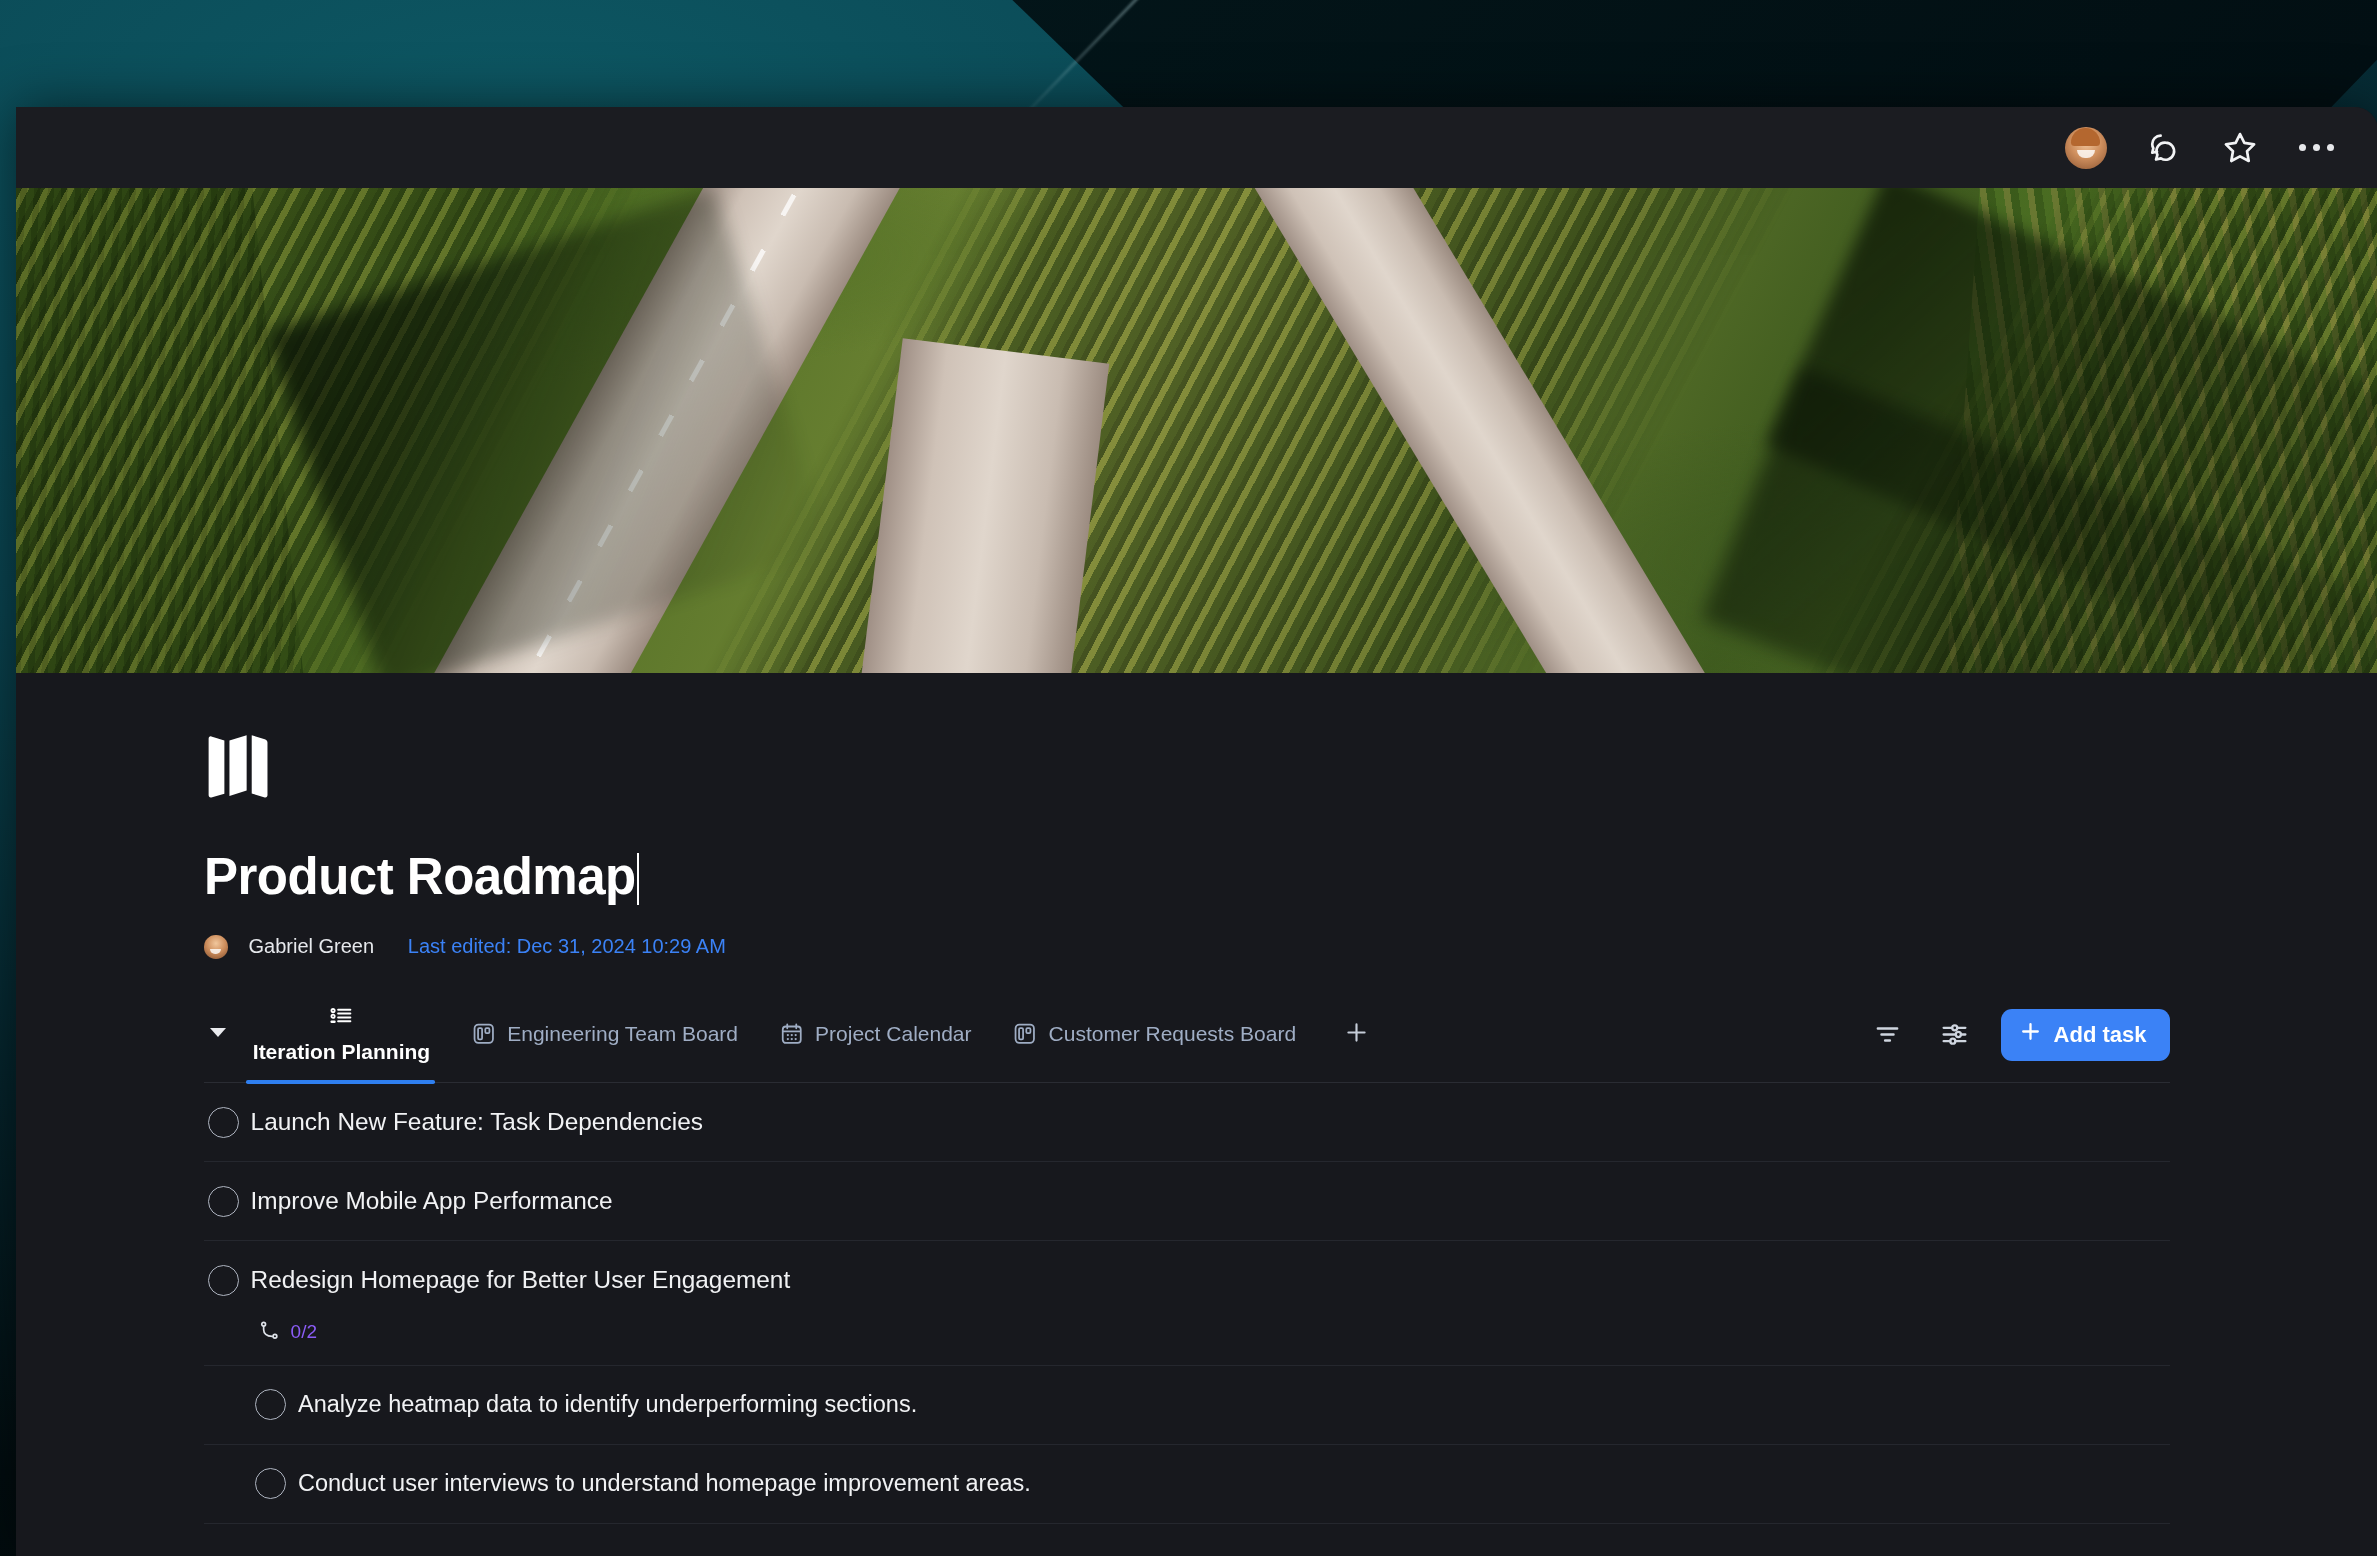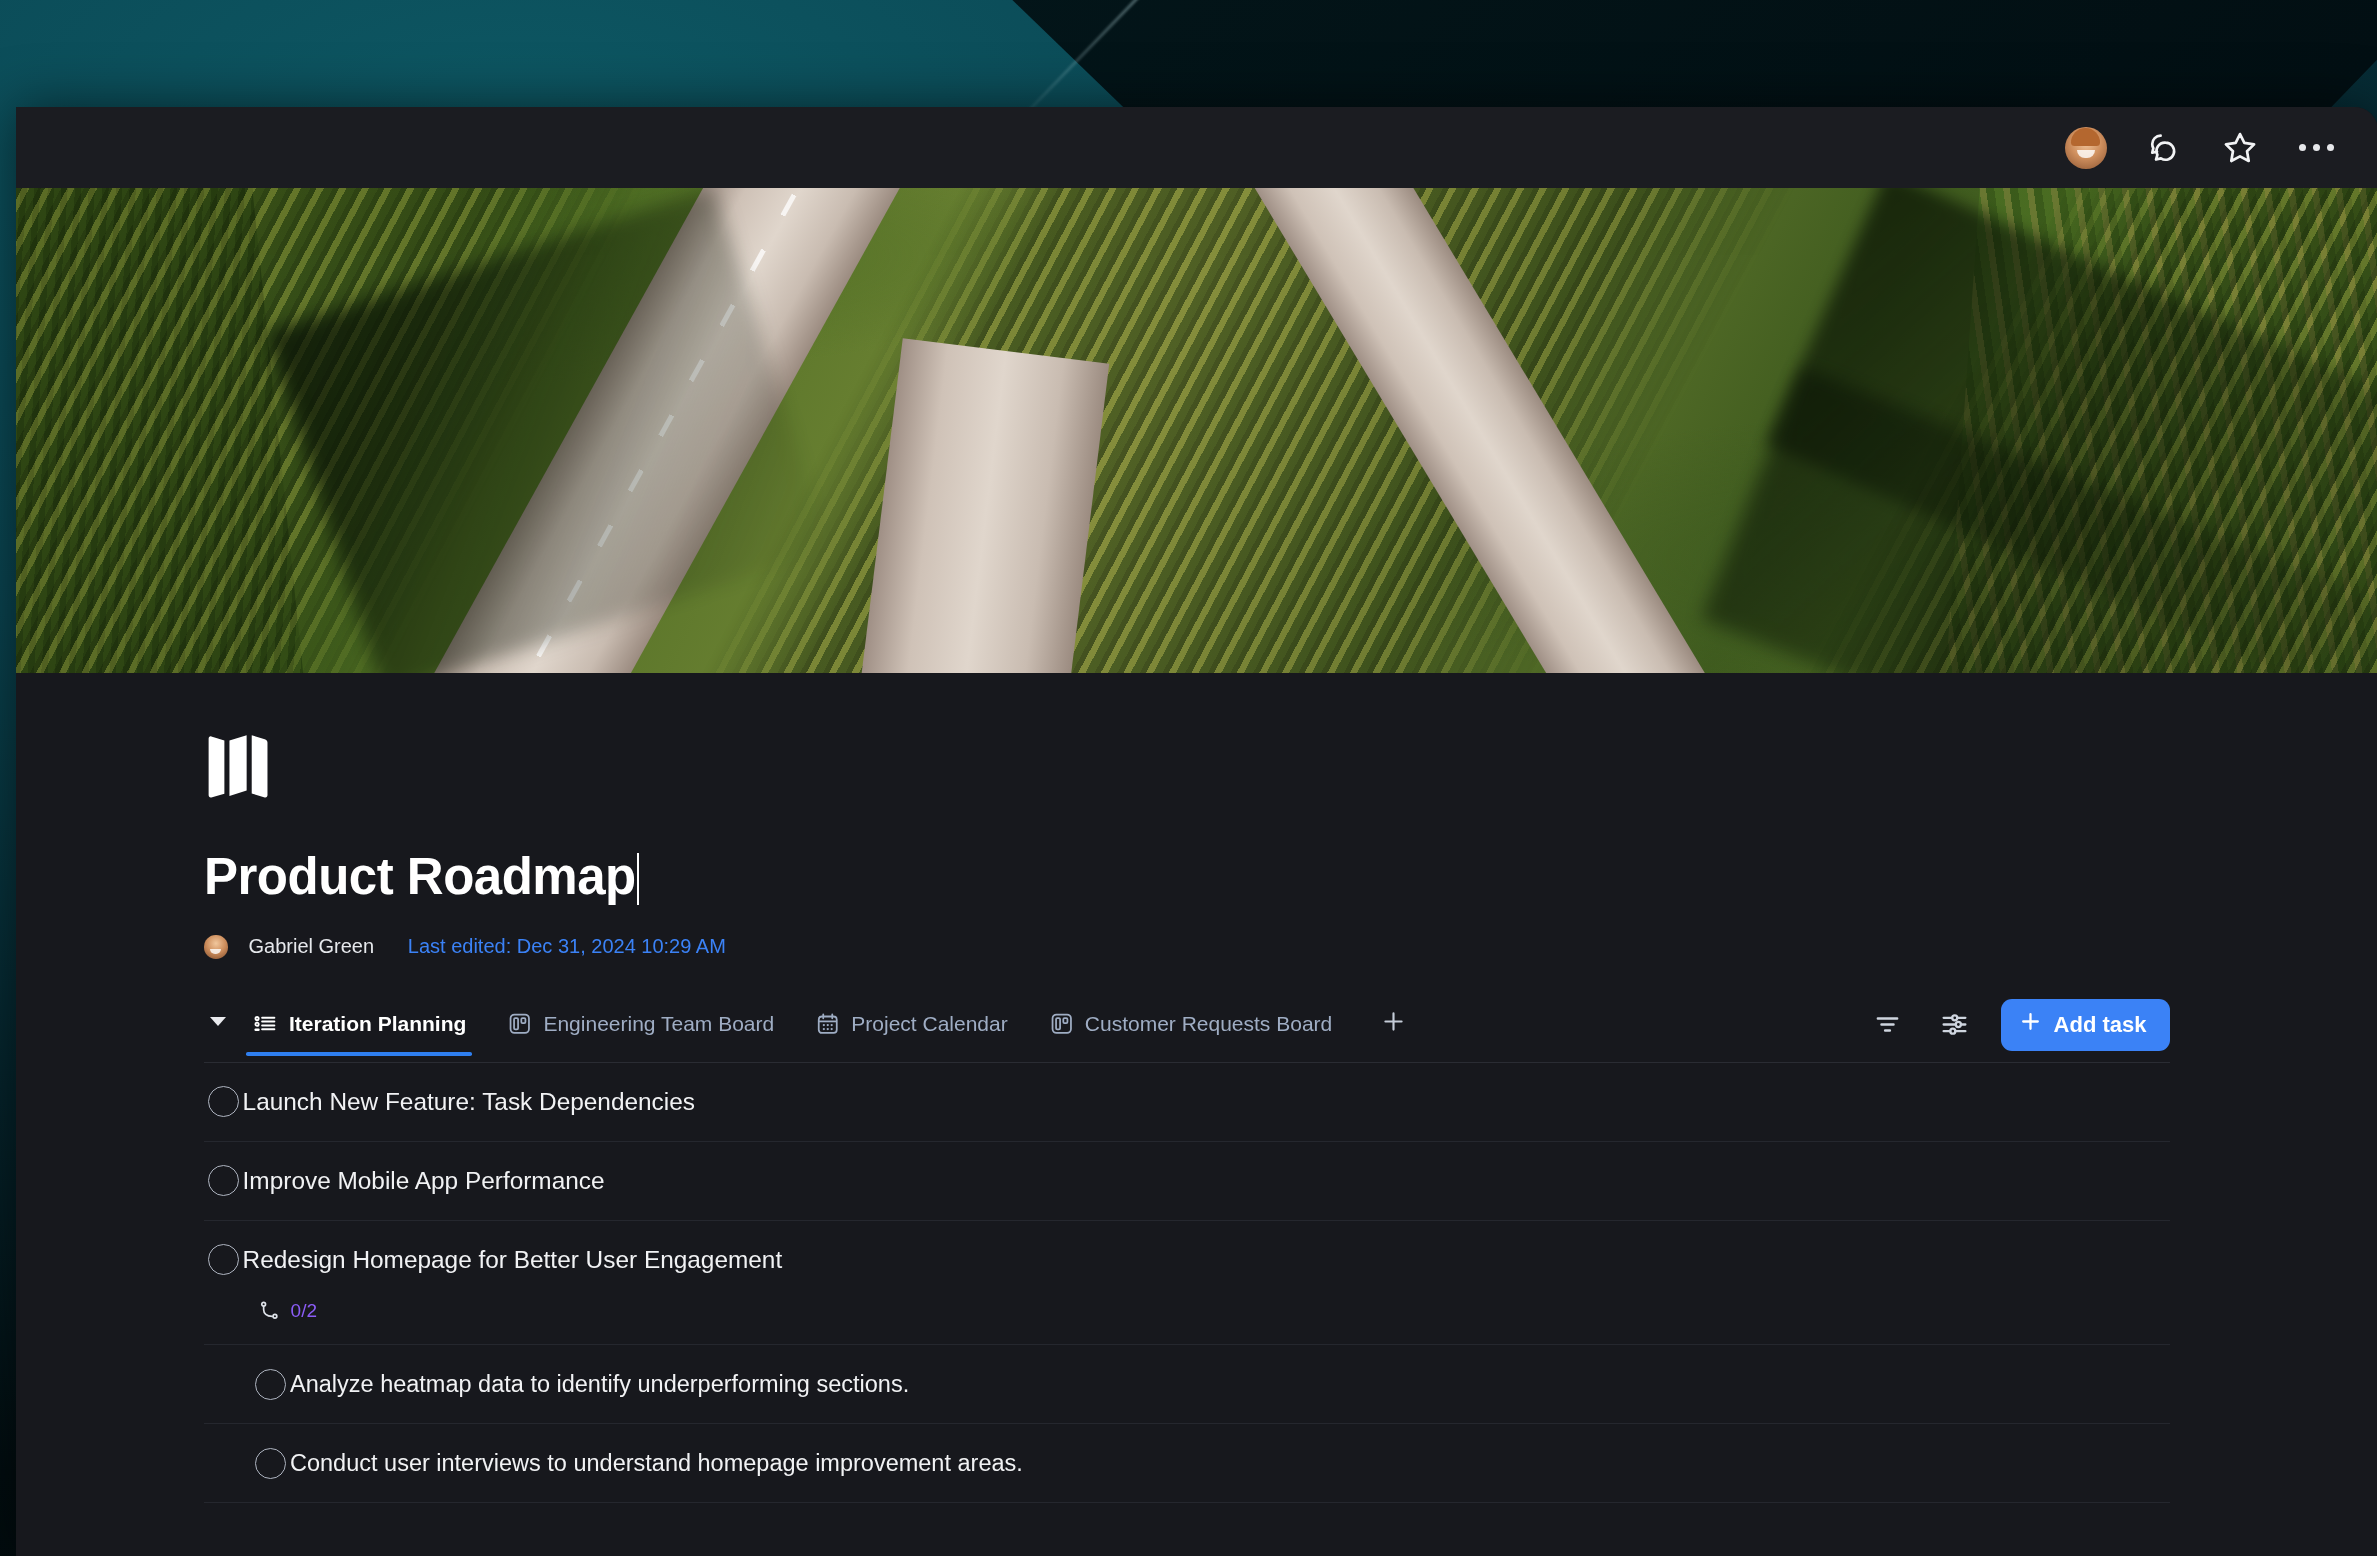--- a/index.html
+++ b/index.html
@@ -187,21 +187,21 @@
   #collapse-chevron div {
     width:0; height:0; border-left:8.1px solid transparent; border-right:8.1px solid transparent;
     border-top:9px solid #e9eaee;
   }
   .tab {
     display:flex; align-items:center; gap:11.8px;
     padding:5.4px 18px 18px 1.8px; margin-right:22px;
     font-size:21px; color:#9fadc4; cursor:pointer;
     position:relative; white-space:nowrap;
   }
-  .tab.active { color:#fff; font-weight:600; }
+  .tab.active { color:#fff; font-weight:600;flex-direction:column; }
   .tab.active::after {
     content:""; position:absolute; left:-5.4px; right:12.7px; bottom:-1.8px;
     height:3.6px; background:#2f7ff0; border-radius:1.8px;
   }
   .tab svg { display:block; flex:0 0 auto; }
   #add-view {
     margin-left:5.4px; margin-bottom:16.3px; width:31px; height:31px;
     display:flex; align-items:center; justify-content:center; cursor:pointer;
   }
   #viewbar-right {
@@ -212,21 +212,21 @@
     background:#3b82f6; color:#fff; border:none; border-radius:11px;
     height:52px; padding:0 23.5px 0 16.3px;
     display:flex; align-items:center; gap:11px;
     font-size:22px; font-weight:600; font-family:"Liberation Sans", sans-serif;
     cursor:pointer;
   }
 
   
   #tasklist { margin-right:208px; }
   .task-row {
-    display:flex; align-items:center; gap:4px;
+    display:flex; align-items:center; gap:12px;
     padding:23.5px 0 23.5px 3.6px;
     border-bottom:0.9px solid #25272e;
   }
   .task-row.no-border { border-bottom:none; }
   .task-row.sub { padding-left:51px; }
   .checkbox {
     width:31px; height:31px; border-radius:50%;
     border:1.8px solid #aeb4c0; flex:0 0 auto; cursor:pointer; background:transparent;
   }
   .task-title { font-size:24.4px; color:#f1f2f4; }

